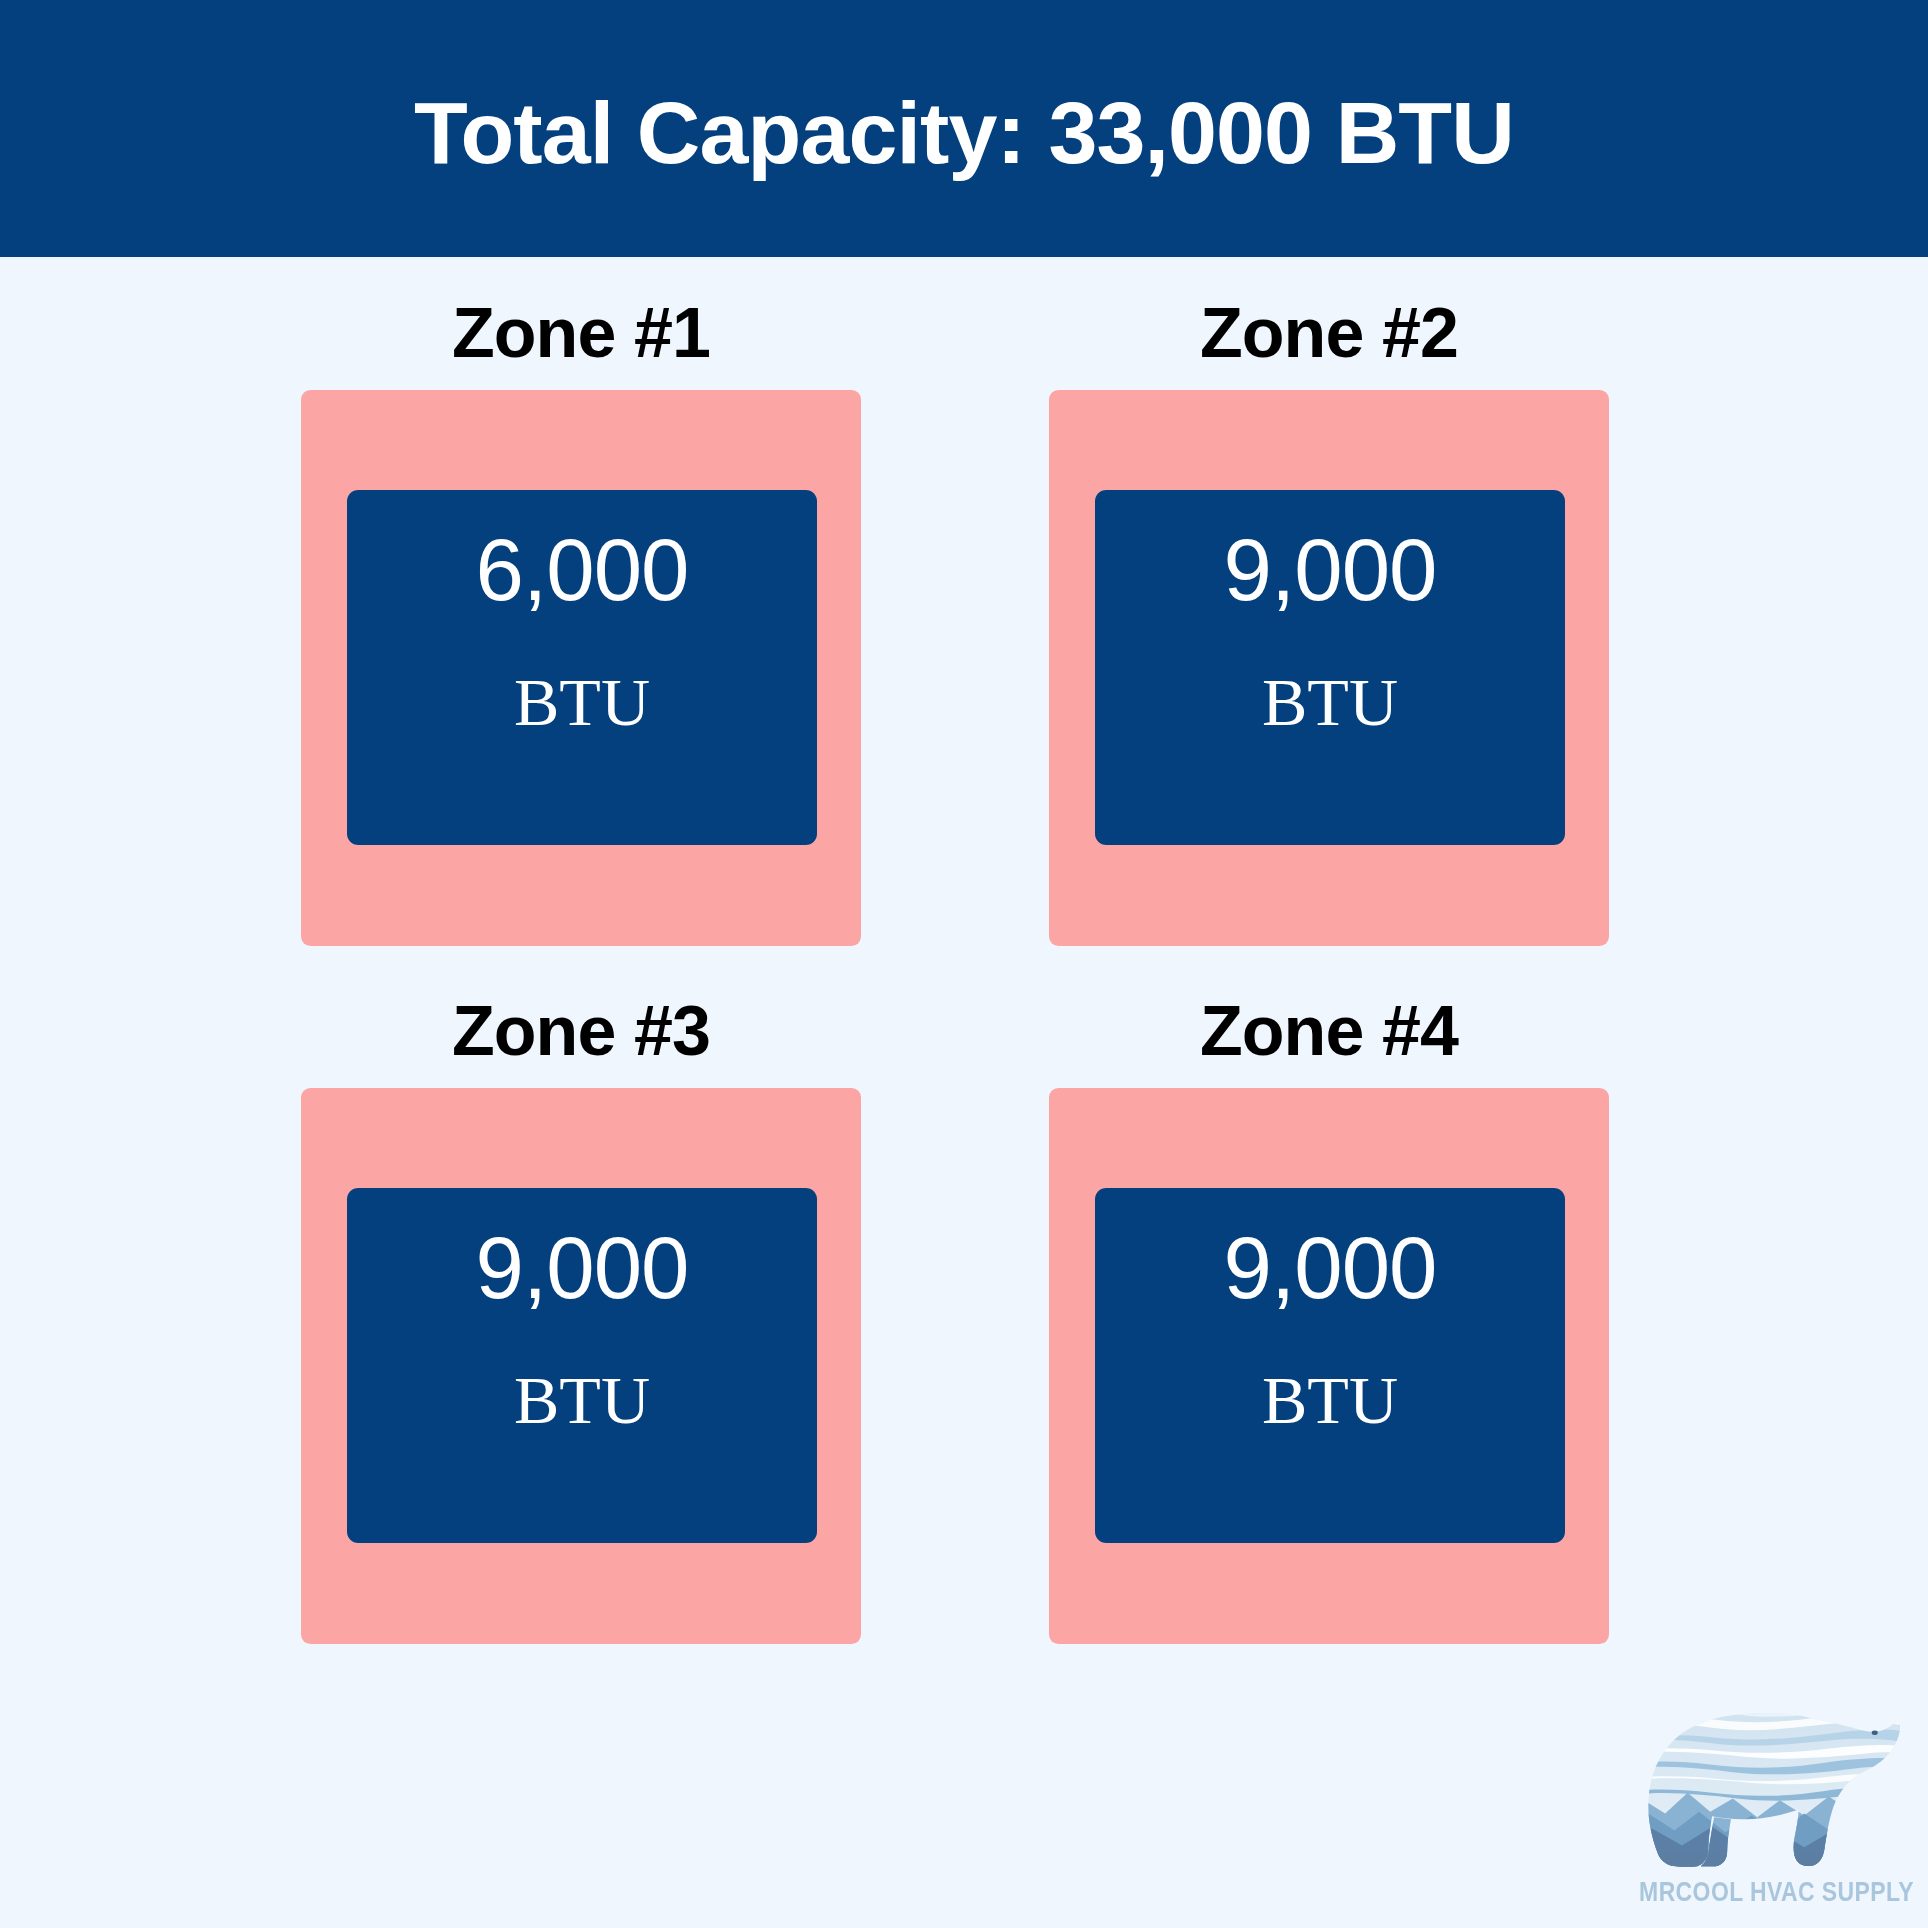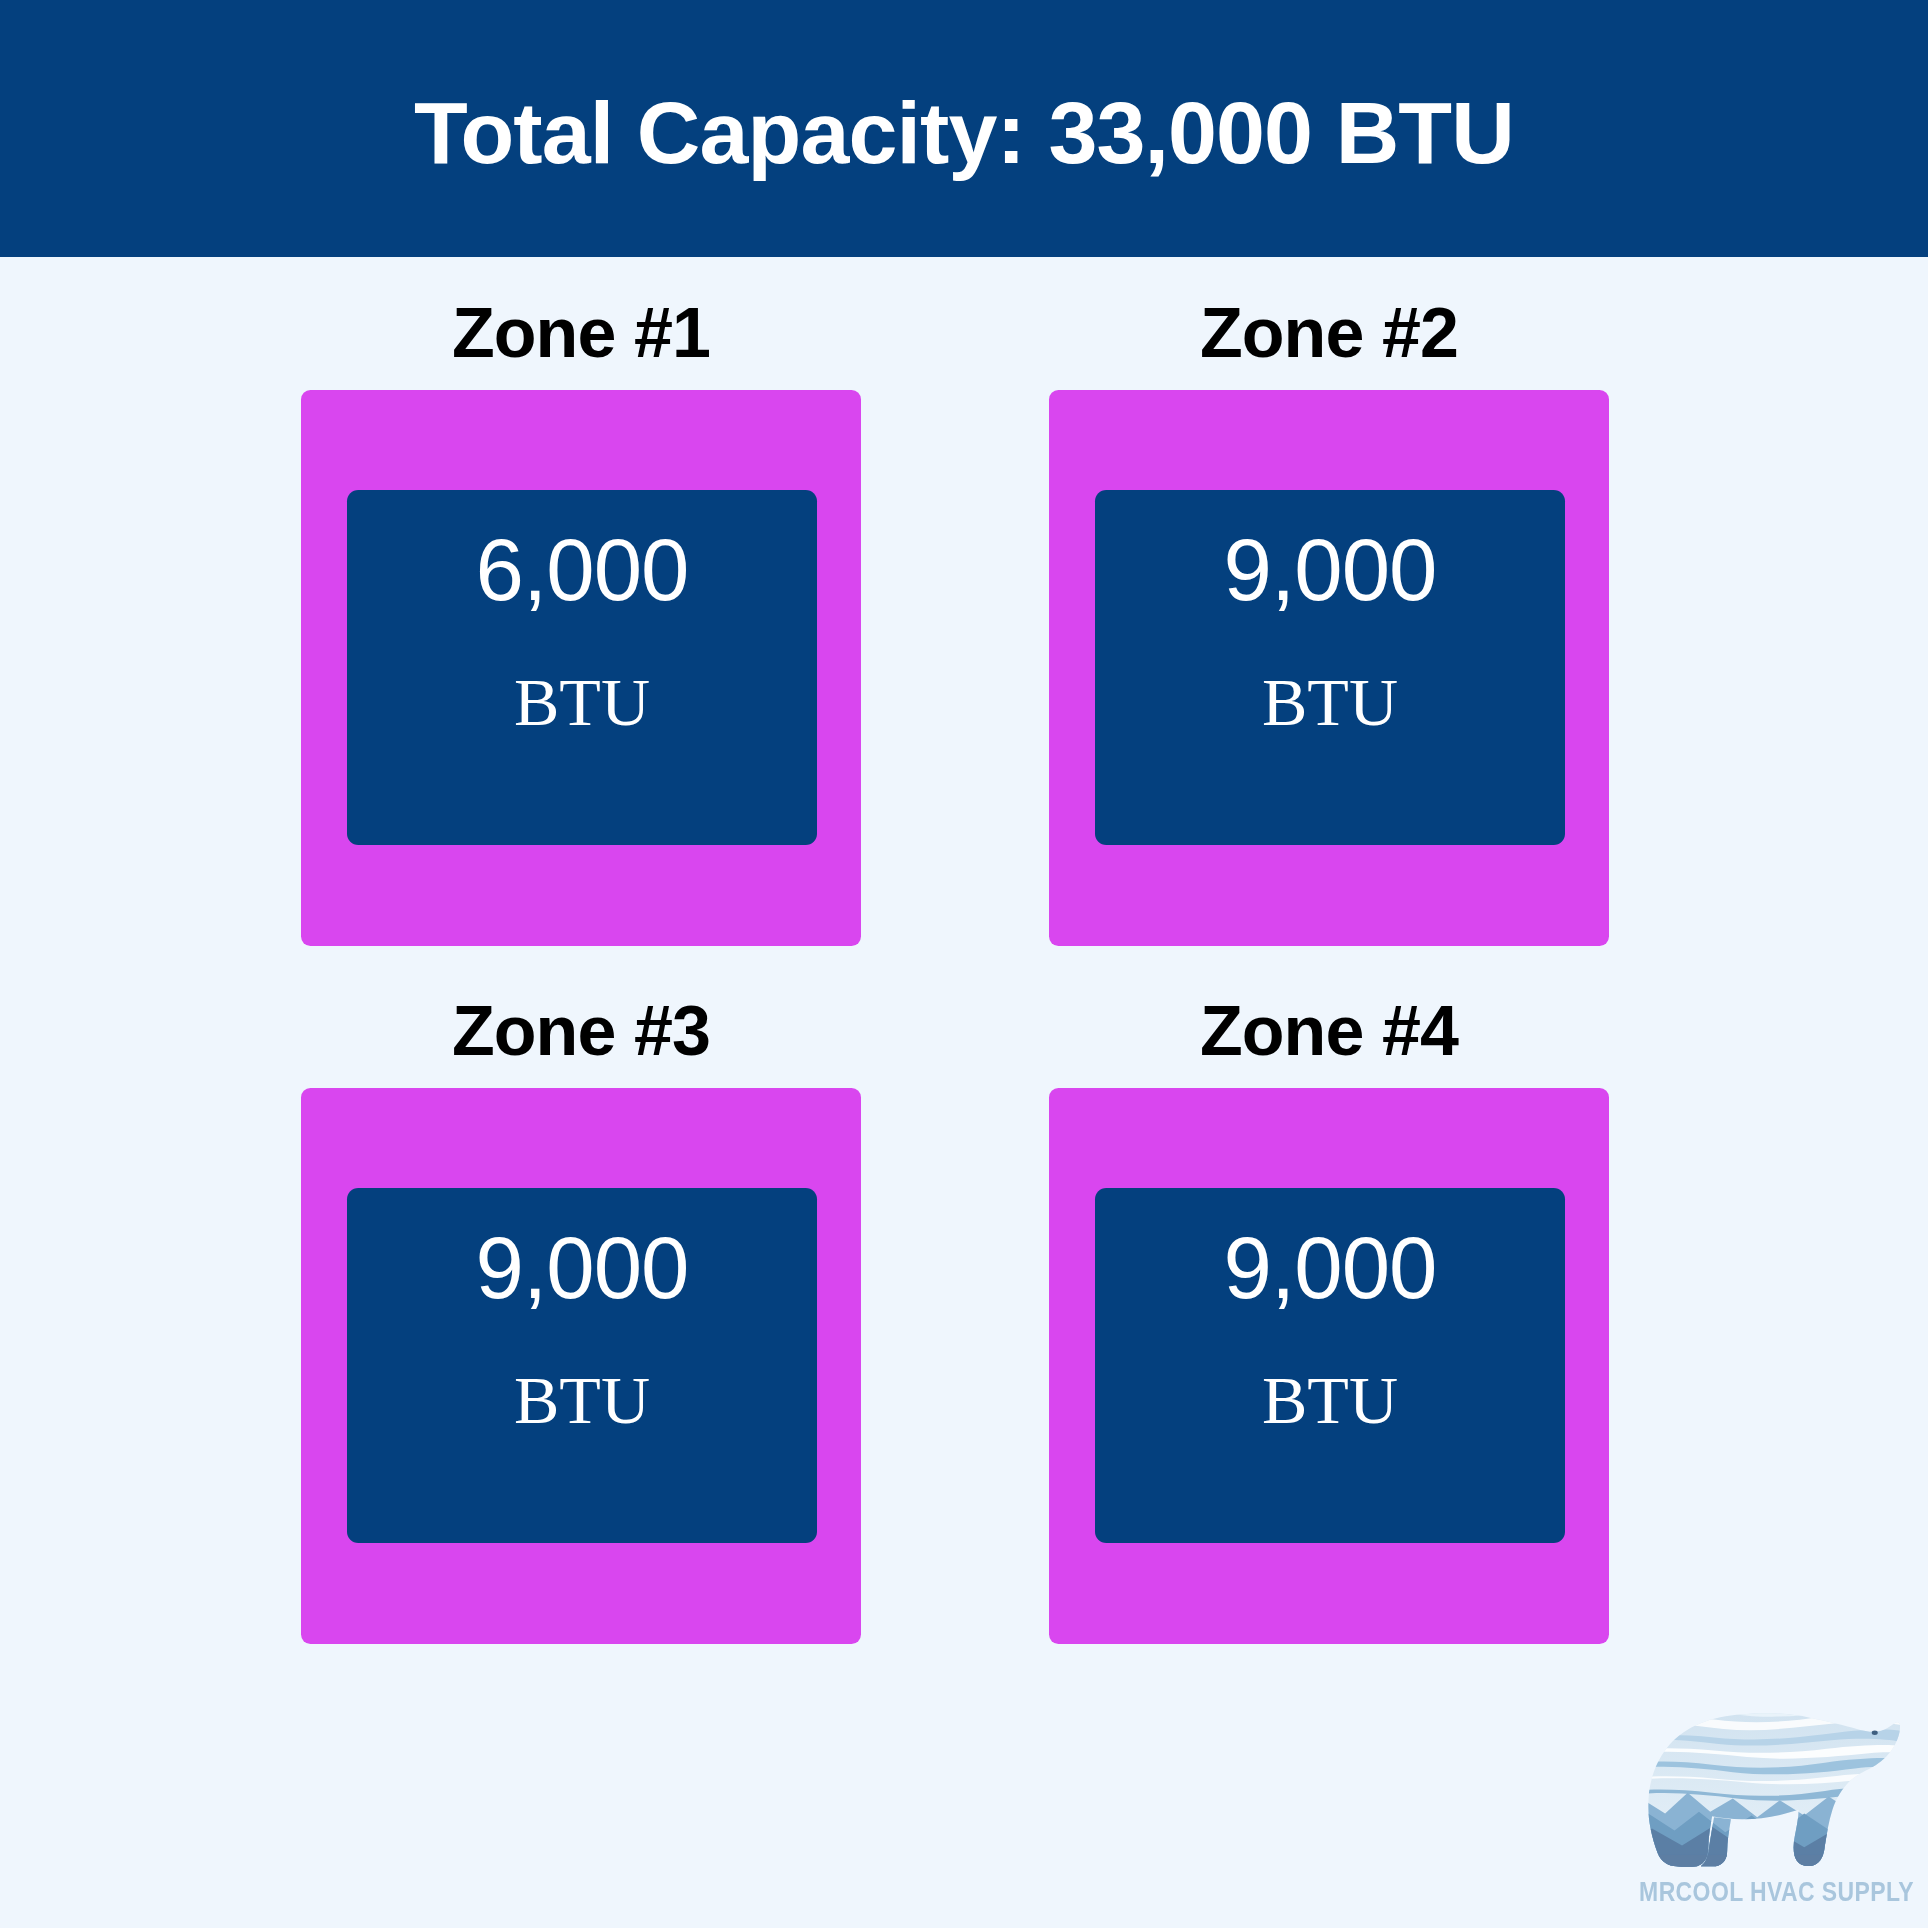--- a/index.html
+++ b/index.html
@@ -62,21 +62,21 @@
     color: #000000;
     font-size: 70px;
     font-weight: bold;
     letter-spacing: -0.9px;
     white-space: nowrap;
   }
 
   .zone-card {
     width: 560px;
     height: 556px;
-    background: #d946ef;
+    background: #fca5a5;
     border-radius: 9.4px;
     position: relative;
   }
   .zone-inner {
     position: absolute;
     left: 46px;
     top: 100px;
     width: 470px;
     height: 355px;
     background: #04407e;

